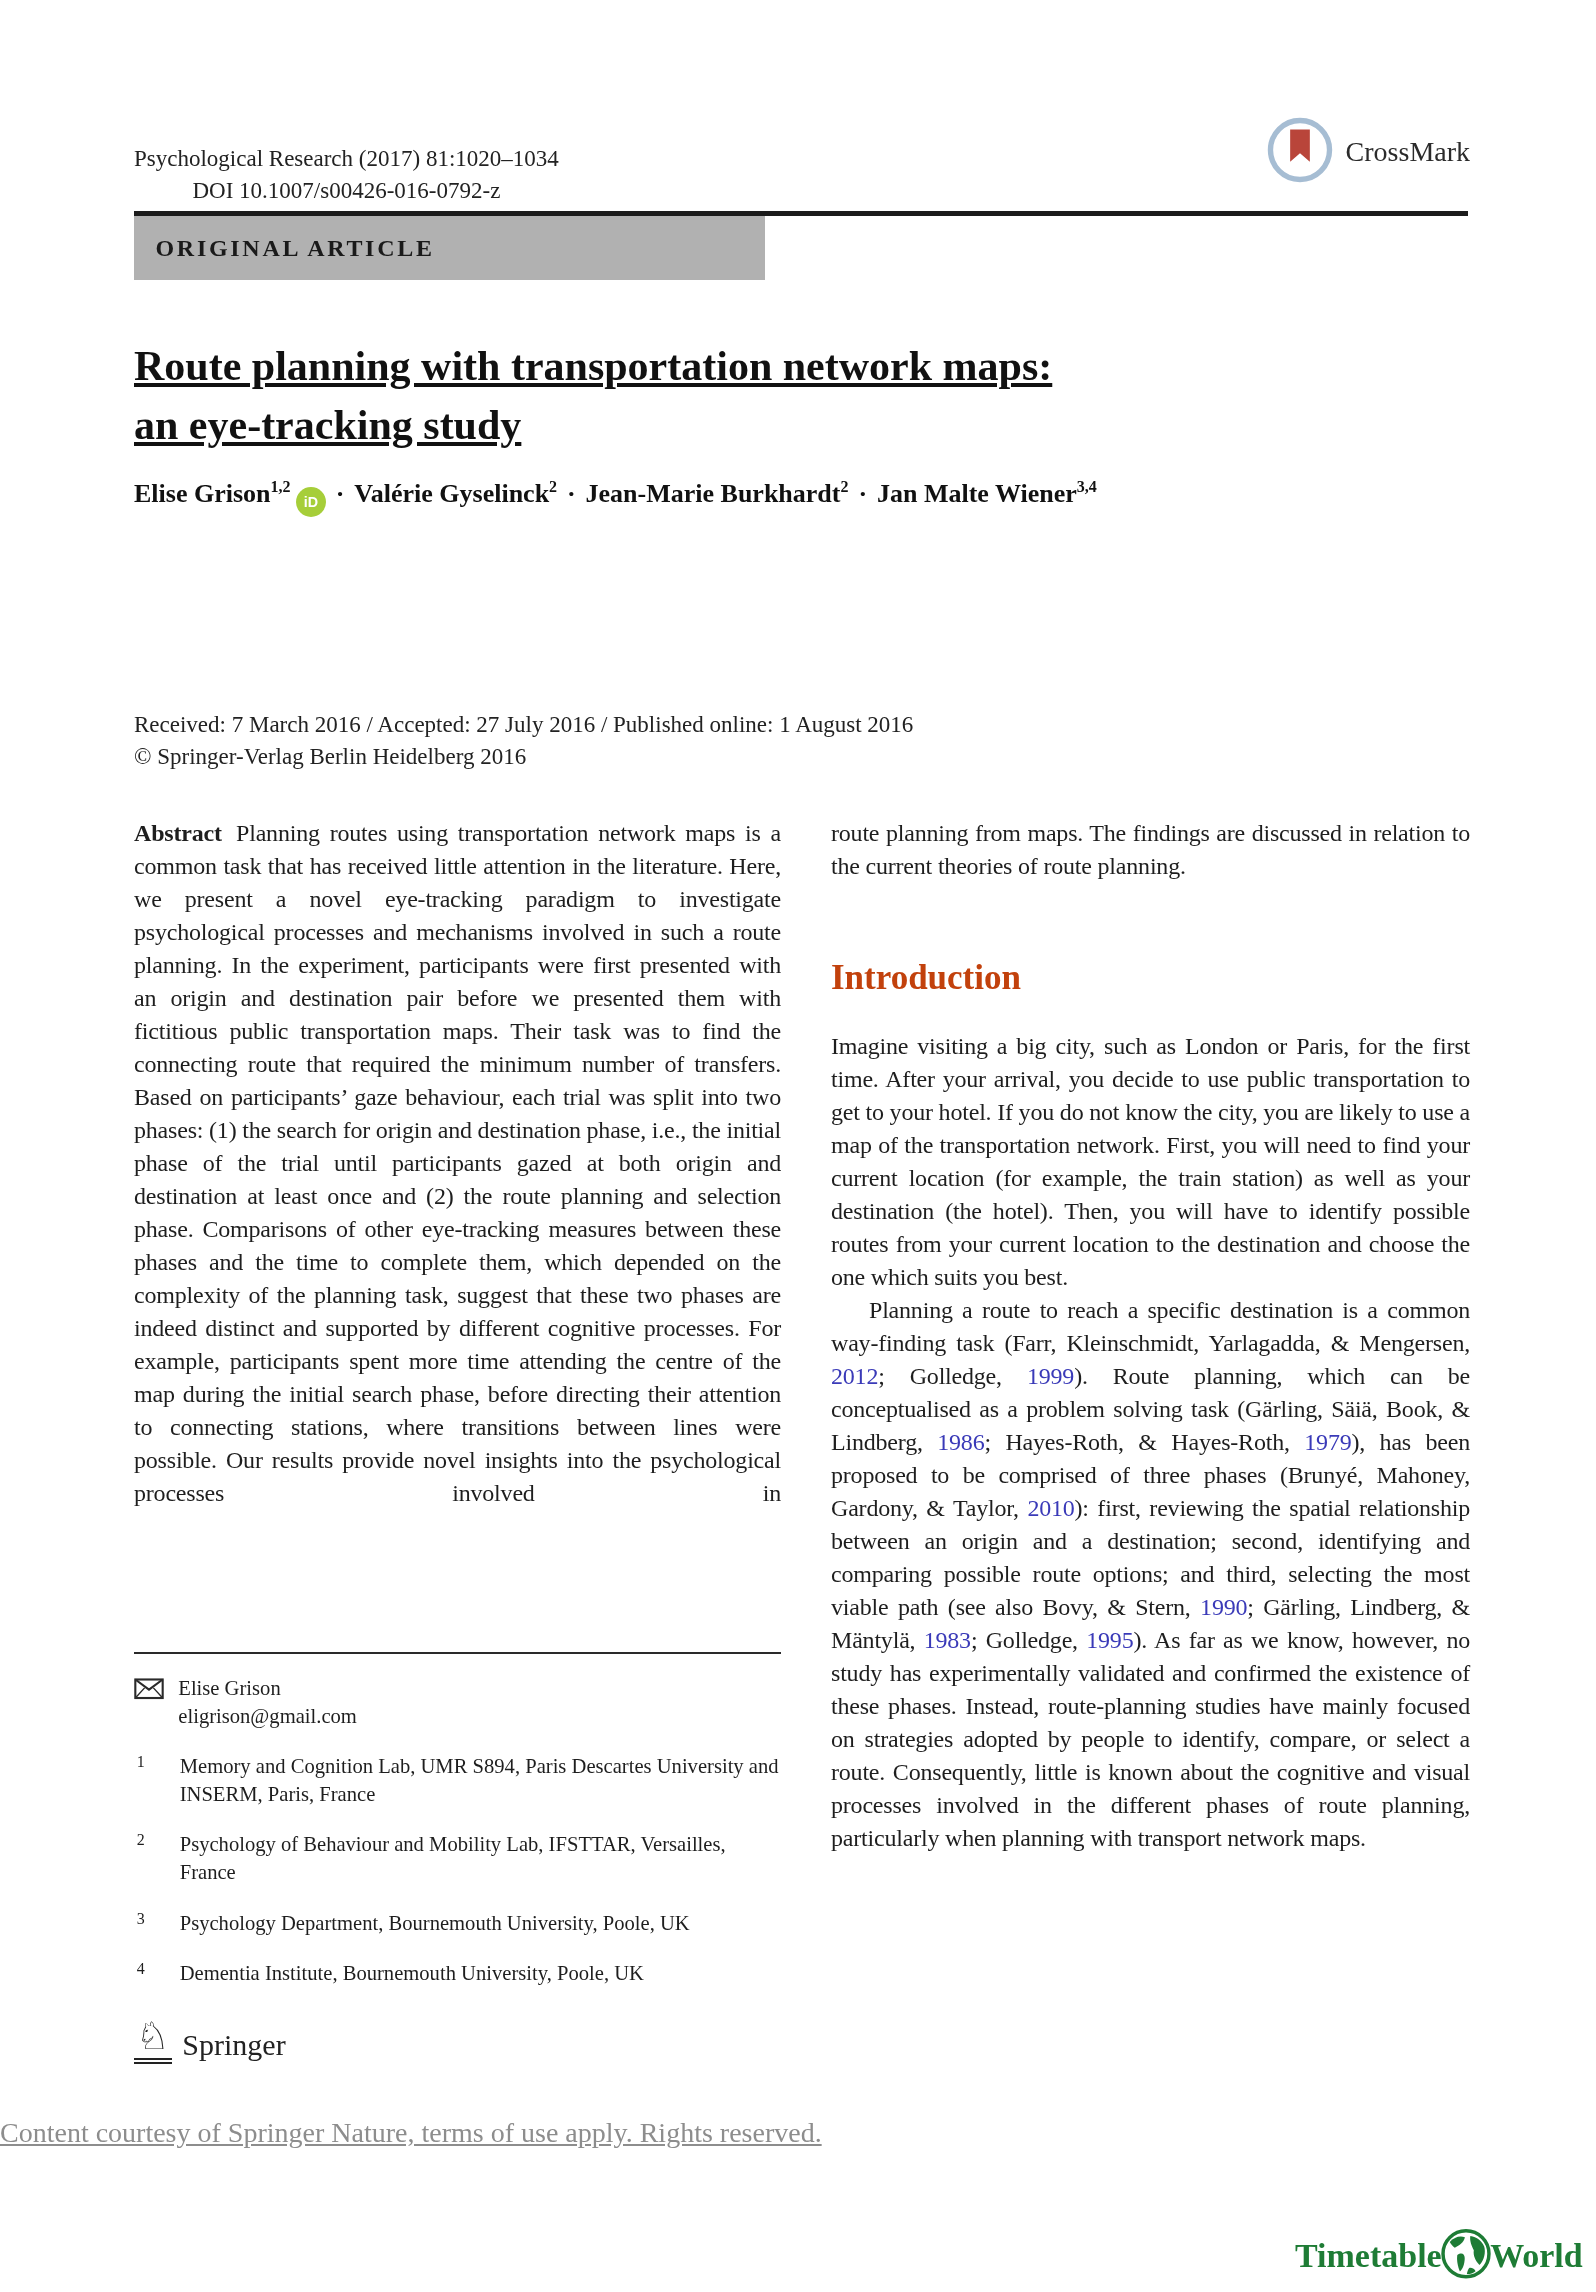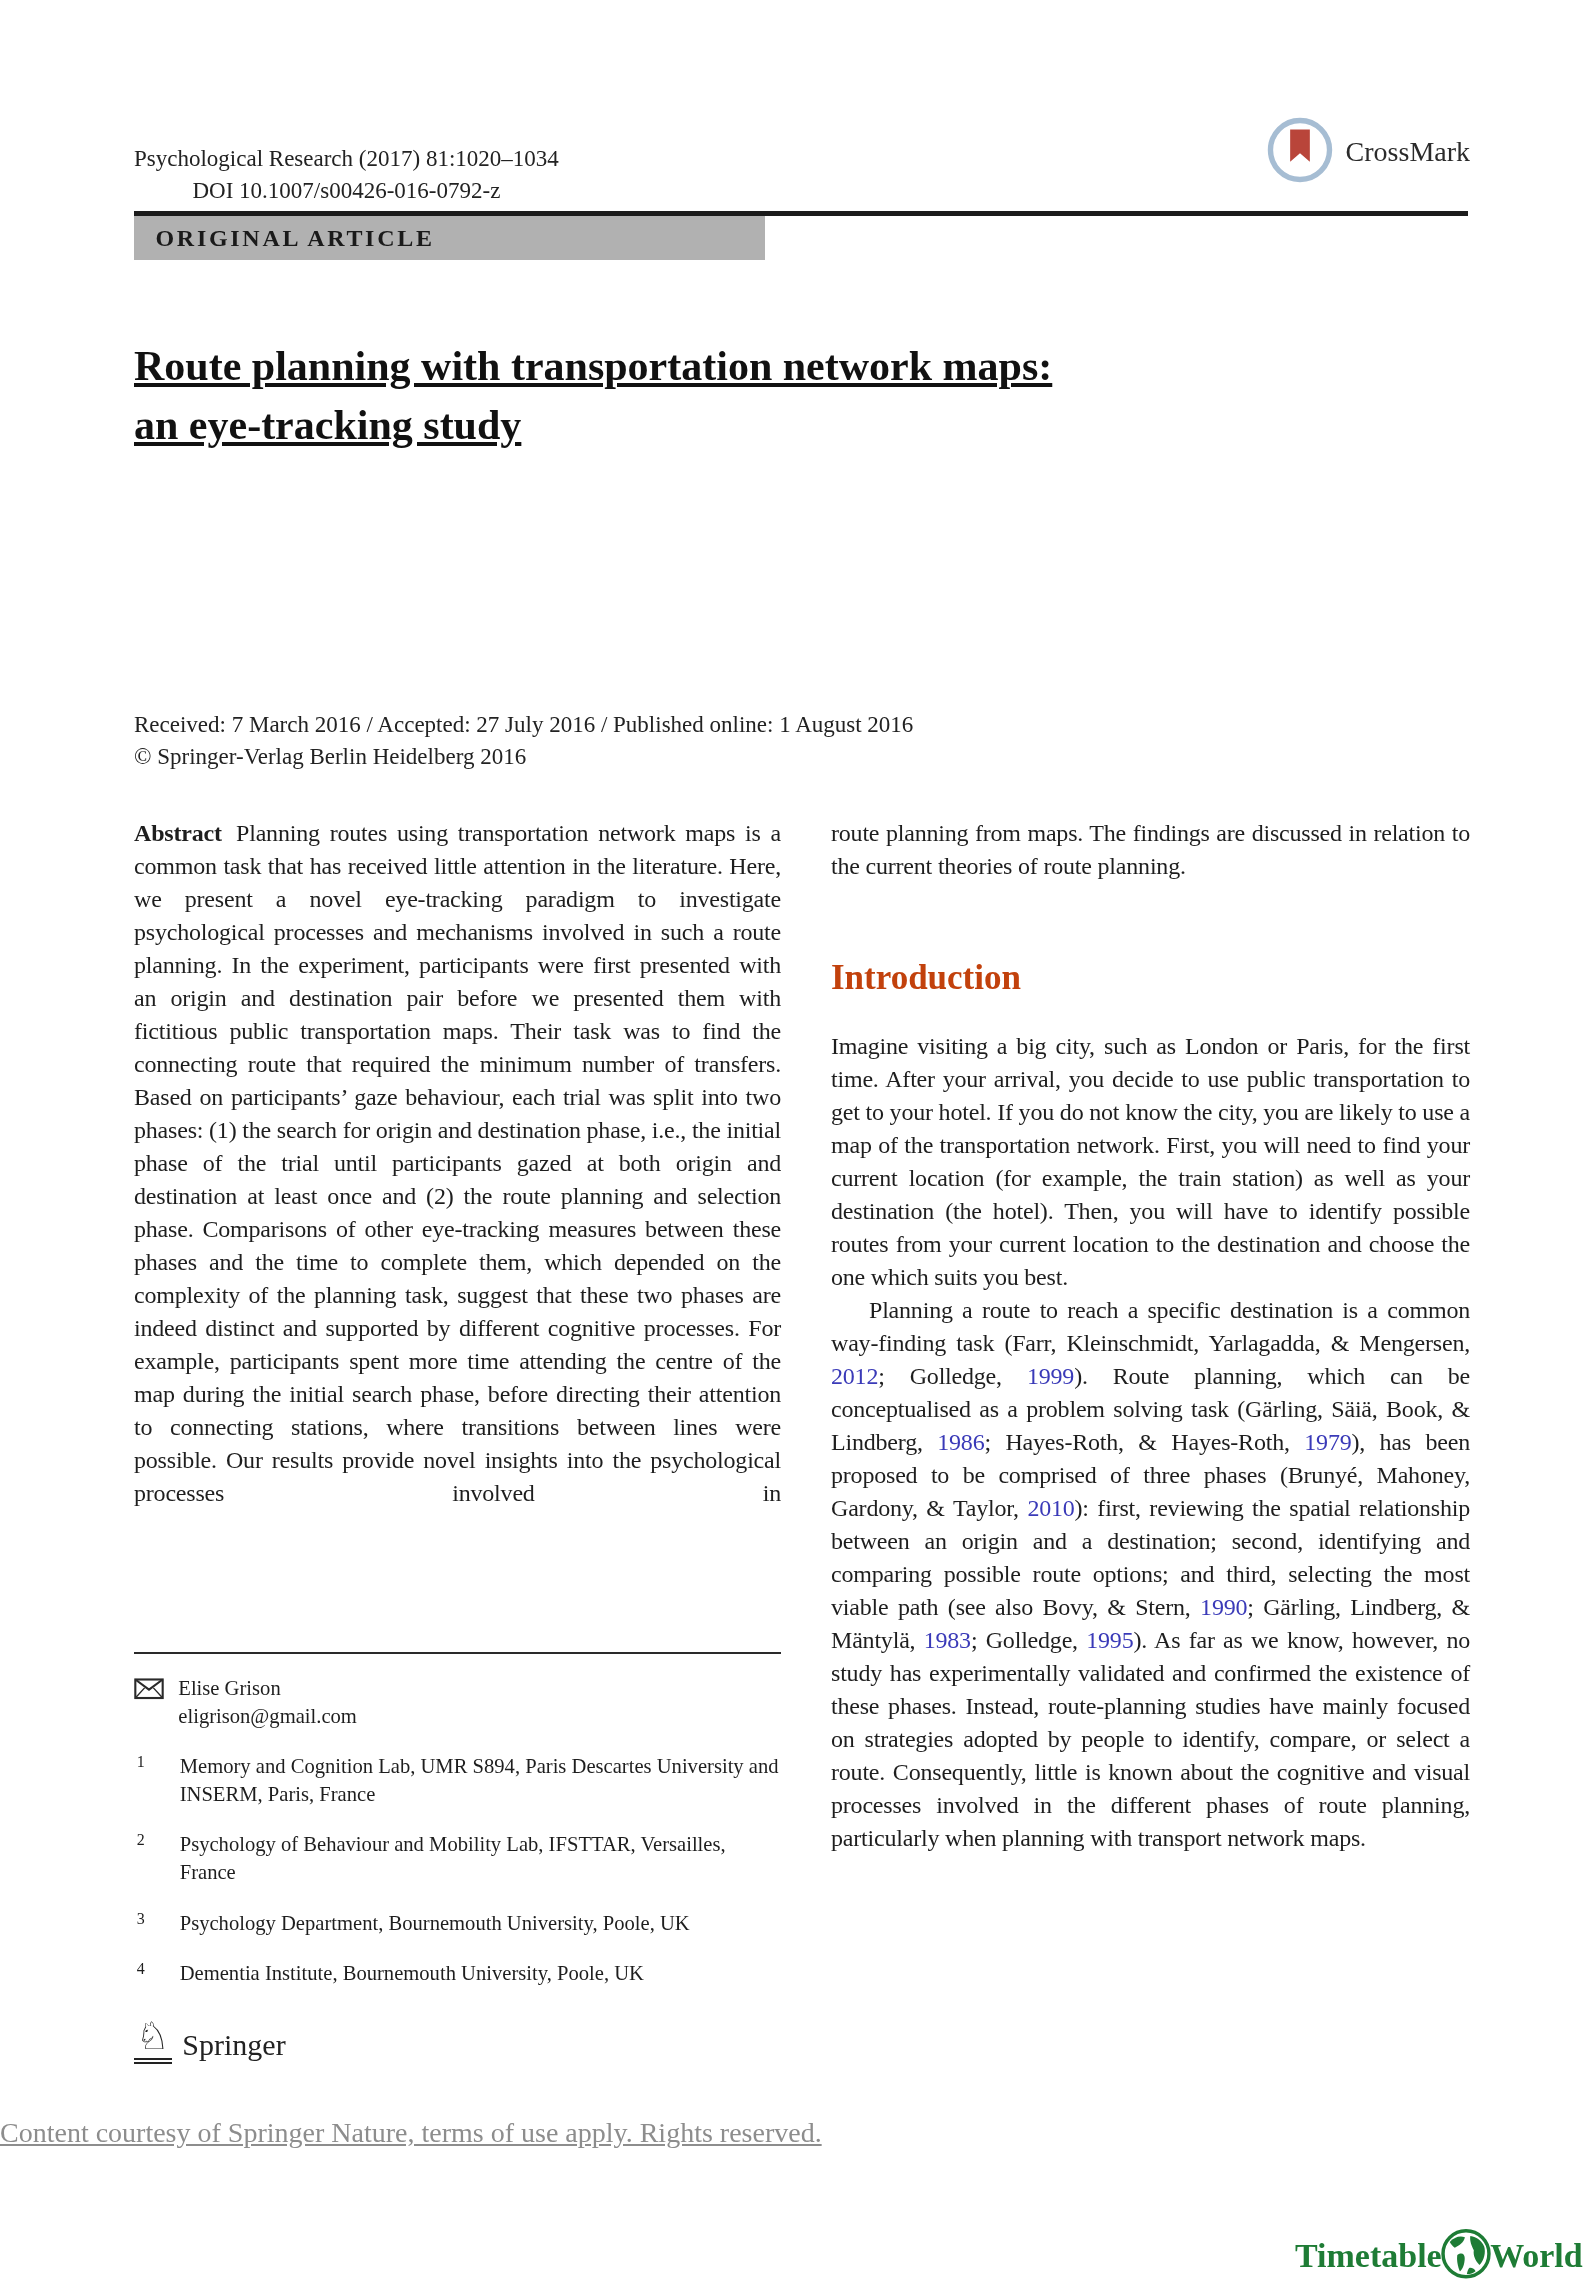--- a/index.html
+++ b/index.html
@@ -6,21 +6,21 @@
   .page{
     position:relative; width:1597px; height:2293px; background:#ffffff;
     font-family:"Liberation Serif","DejaVu Serif",serif; color:#1e1e1e; overflow:hidden;
   }
   
   .journal-block{position:absolute; left:134px; top:143px; font-size:23px; line-height:32px; color:#222;text-align:center;}
   .crossmark{position:absolute; left:1266px; top:116px; display:flex; align-items:center; gap:11.6px;}
   .crossmark-label{font-size:28px; color:#2b2b2b;}
   .header-rule{position:absolute; left:134px; top:211px; width:1334px; height:4.5px; background:#1c1c1c;}
   .article-type-bar{
-    position:absolute; left:134px; top:216px; width:631px; height:44px; background:#b1b1b1;
+    position:absolute; left:134px; top:216px; width:631px; height:64px; background:#b1b1b1;
     display:flex; align-items:center; padding-left:21.5px; box-sizing:border-box;
   }
   .article-type-bar span{font-size:24px; font-weight:bold; letter-spacing:2.7px; color:#1a1a1a;}
   
   .title-block{position:absolute; left:134px; top:337px; font-size:42px; font-weight:bold; line-height:59px; color:#111;text-decoration:underline;}
   .authors-block{position:absolute; left:134px; top:478px; font-size:26px; font-weight:bold; color:#111;}
   .authors-block sup{font-size:16px; font-weight:bold;}
   .adot{margin:0 9.9px; font-weight:bold;}
   .orcid{
     display:inline-block; width:30px; height:30px; border-radius:50%; background:#a6ce39;
@@ -83,20 +83,21 @@
 
   <div class="article-type-bar">
     <span>ORIGINAL ARTICLE</span>
   </div>
 
   <div class="title-block">
     <div>Route planning with transportation network maps:</div>
     <div>an eye-tracking study</div>
   </div>
 
+  <div class="authors-block"><span>Elise Grison<sup>1,2</sup></span><span class="orcid">iD</span><span class="adot">·</span><span>Valérie Gyselinck<sup>2</sup></span><span class="adot">·</span><span>Jean-Marie Burkhardt<sup>2</sup></span><span class="adot">·</span><span>Jan Malte Wiener<sup>3,4</sup></span></div>
 
   <div class="dates-block">
     <div>Received: 7 March 2016 / Accepted: 27 July 2016 / Published online: 1 August 2016</div>
     <div>© Springer-Verlag Berlin Heidelberg 2016</div>
   </div>
 
   <div class="col-left">
     <p class="body-text force-just">
       <b class="abstract-label">Abstract</b><span>Planning routes using transportation network maps is a common task that has received little attention in the literature. Here, we present a novel eye-tracking paradigm to investigate psychological processes and mechanisms involved in such a route planning. In the experiment, participants were first presented with an origin and destination pair before we presented them with fictitious public transportation maps. Their task was to find the connecting route that required the minimum number of transfers. Based on participants’ gaze behaviour, each trial was split into two phases: (1) the search for origin and destination phase, i.e., the initial phase of the trial until participants gazed at both origin and destination at least once and (2) the route planning and selection phase. Comparisons of other eye-tracking measures between these phases and the time to complete them, which depended on the complexity of the planning task, suggest that these two phases are indeed distinct and supported by different cognitive processes. For example, participants spent more time attending the centre of the map during the initial search phase, before directing their attention to connecting stations, where transitions between lines were possible. Our results provide novel insights into the psychological processes involved in</span>
     </p>

